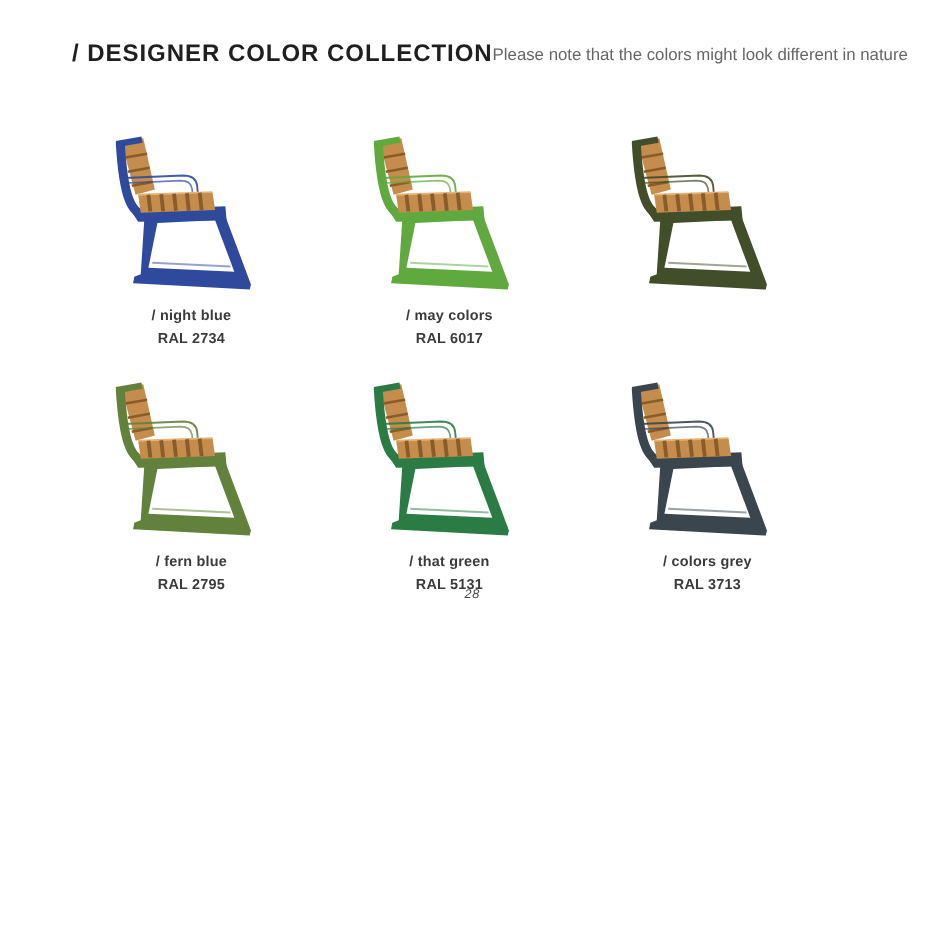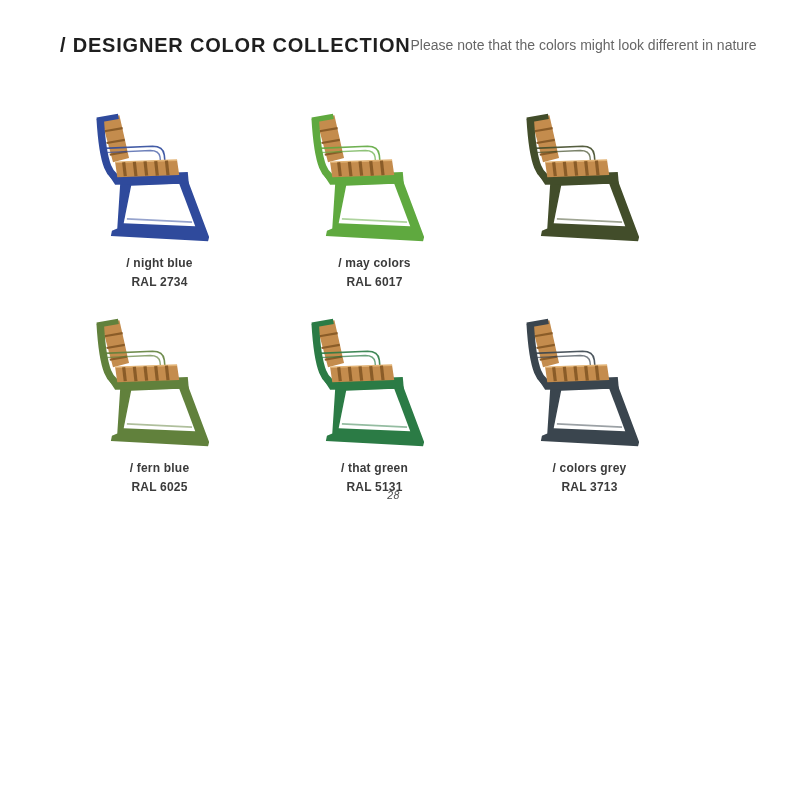--- a/index.html
+++ b/index.html
@@ -139,21 +139,21 @@
           <use href="#chair"></use>
         </svg>
     </figure>
 
     <figure class="cell">
       <svg class="chair-svg" width="150" height="141" viewBox="0 0 140 132" style="color: rgb(97, 129, 60);">
           <use href="#chair"></use>
         </svg>
       <figcaption class="caption">
         <div>/ fern blue</div>
-        <div>RAL 6025</div>
+        <div>RAL 2795</div>
       </figcaption>
     </figure>
 
     <figure class="cell">
       <svg class="chair-svg" width="150" height="141" viewBox="0 0 140 132" style="color: rgb(43, 123, 69);">
           <use href="#chair"></use>
         </svg>
       <figcaption class="caption">
         <div>/ that green</div>
         <div>RAL 5131</div>

